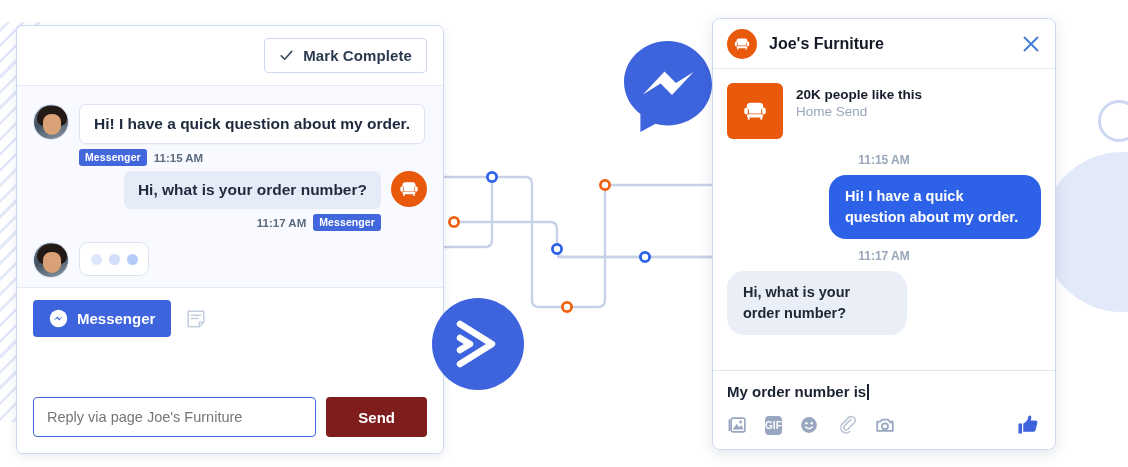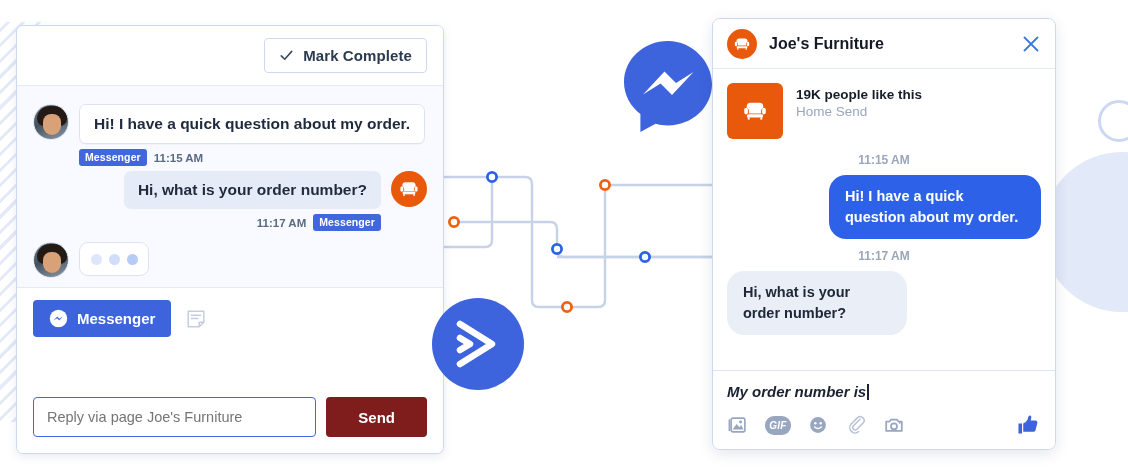--- a/index.html
+++ b/index.html
@@ -169,32 +169,32 @@
     max-width:212px;
   }
   .mw-in-wrap { display:flex; justify-content:flex-start; }
   .mw-bubble-in {
     background:#eaeff7; color:#202838; border-radius:17px;
     padding:11px 16px; font-size:14.5px; font-weight:700; line-height:1.45;
     max-width:180px;
   }
 
   .mw-composer {
-    flex:0 0 auto; border-top:1px solid #dde4f2; padding:12px 14px 11px; background:#fff;font-style:italic;
+    flex:0 0 auto; border-top:1px solid #dde4f2; padding:12px 14px 11px; background:#fff;
   }
   .mw-draft {
     font-size:15px; font-weight:700; color:#1a2231; margin-bottom:12px;
     display:flex; align-items:center;
   }
   .caret { display:inline-block; width:1.5px; height:16px; background:#1a2231; margin-left:1px; }
   .mw-icons { display:flex; align-items:center; gap:16px; }
   .mw-icons .spacer { flex:1 1 auto; }
   .mw-ico { width:22px; height:22px; cursor:pointer; display:block; }
   .gif-ico {
-    width:26px; height:19px; border-radius:9px; background:#98a6c0;
+    width:17px; height:19px; border-radius:4px; background:#98a6c0;
     color:#fff; font-size:10px; font-weight:700; display:flex;
     align-items:center; justify-content:center; letter-spacing:.2px; cursor:pointer;
   }
 </style>
 </head>
 <body>
 
 <div id="stage">
 
   <div class="bg-stripes"></div>
@@ -333,21 +333,21 @@
           <svg width="30" height="30" viewBox="0 0 24 24">
             <path d="M5.4 9.6v-1.5c0-1.6 1.2-2.8 2.8-2.8h7.6c1.6 0 2.8 1.2 2.8 2.8v1.5c-1 .25-1.7 1.15-1.7 2.2v2.1H7.1v-2.1c0-1.05-.7-1.95-1.7-2.2z" fill="#fff"></path>
             <rect x="3.4" y="9.4" width="2.9" height="5.3" rx="1.45" fill="#fff"></rect>
             <rect x="17.7" y="9.4" width="2.9" height="5.3" rx="1.45" fill="#fff"></rect>
             <rect x="5.6" y="14.6" width="12.8" height="2.6" rx="1.1" fill="#fff"></rect>
             <rect x="6.2" y="17" width="1.5" height="1.9" fill="#fff"></rect>
             <rect x="16.3" y="17" width="1.5" height="1.9" fill="#fff"></rect>
           </svg>
         </div>
         <div>
-          <div class="mw-likes">19K people like this</div>
+          <div class="mw-likes">20K people like this</div>
           <div class="mw-cat">Home Send</div>
         </div>
       </div>
 
       <div class="mw-time">11:15 AM</div>
       <div class="mw-out-wrap">
         <div class="mw-bubble-out">Hi! I have a quick question about my order.</div>
       </div>
 
       <div class="mw-time" style="margin-top:10px;">11:17 AM</div>

